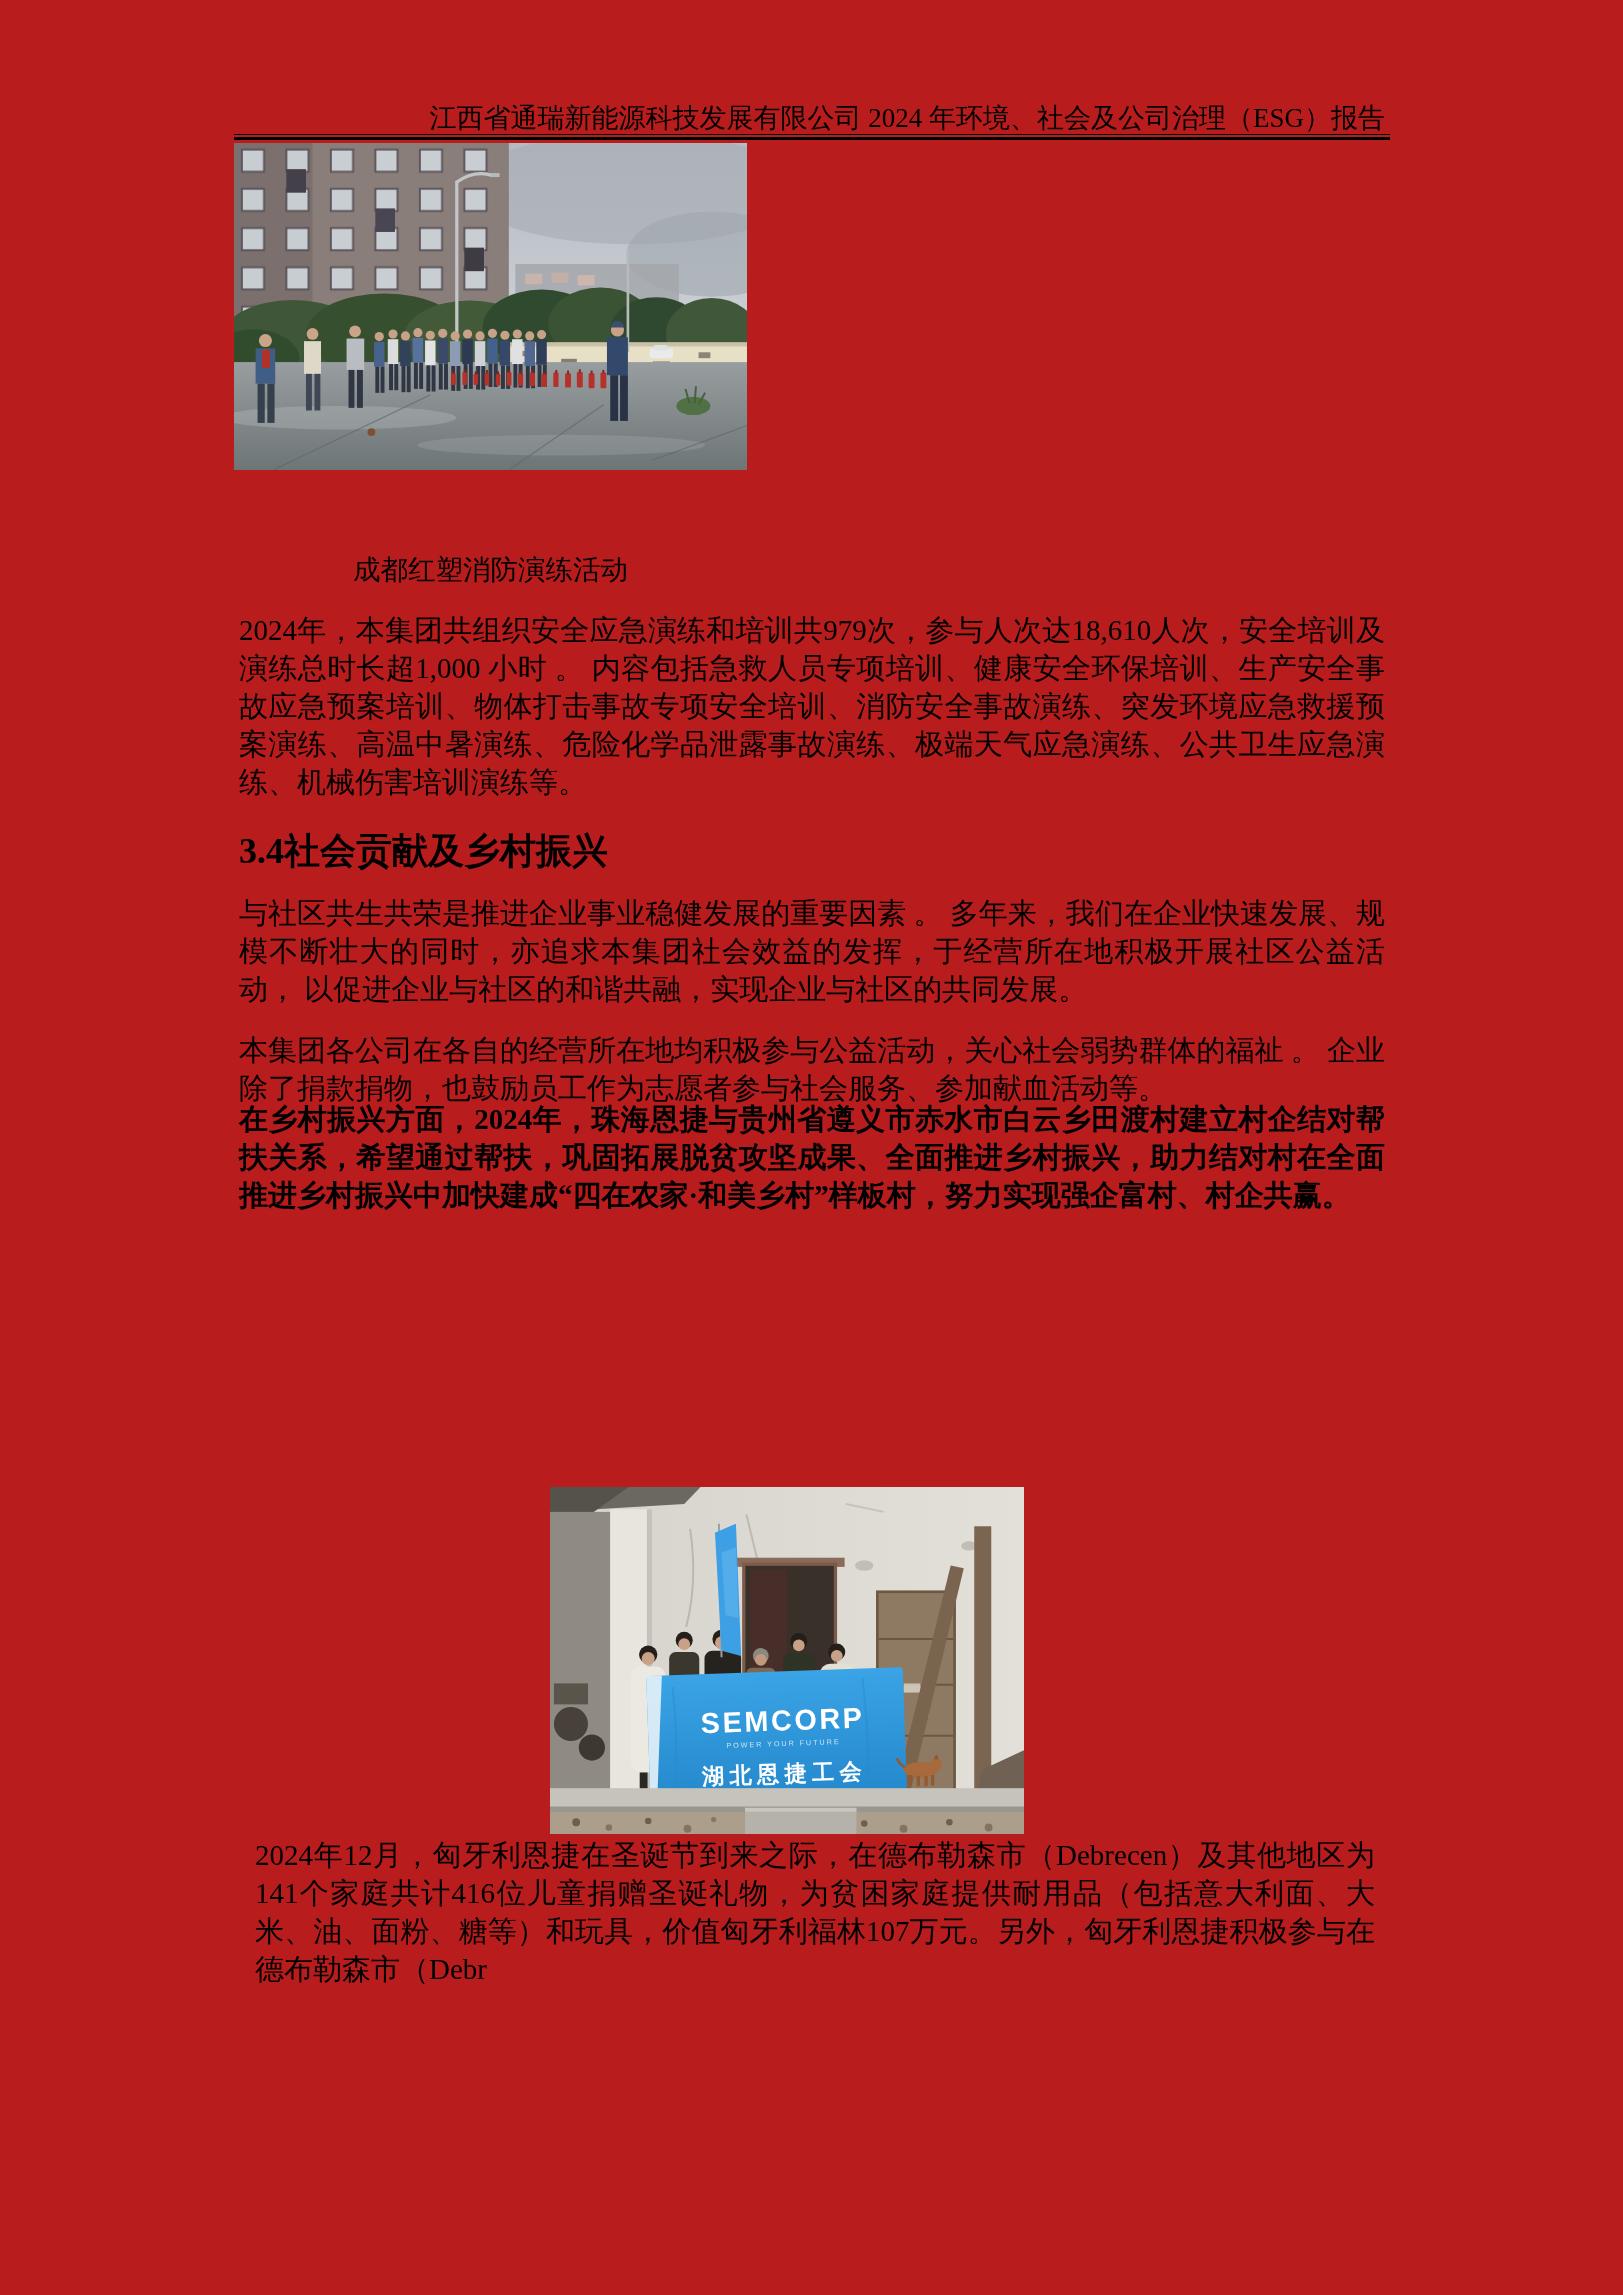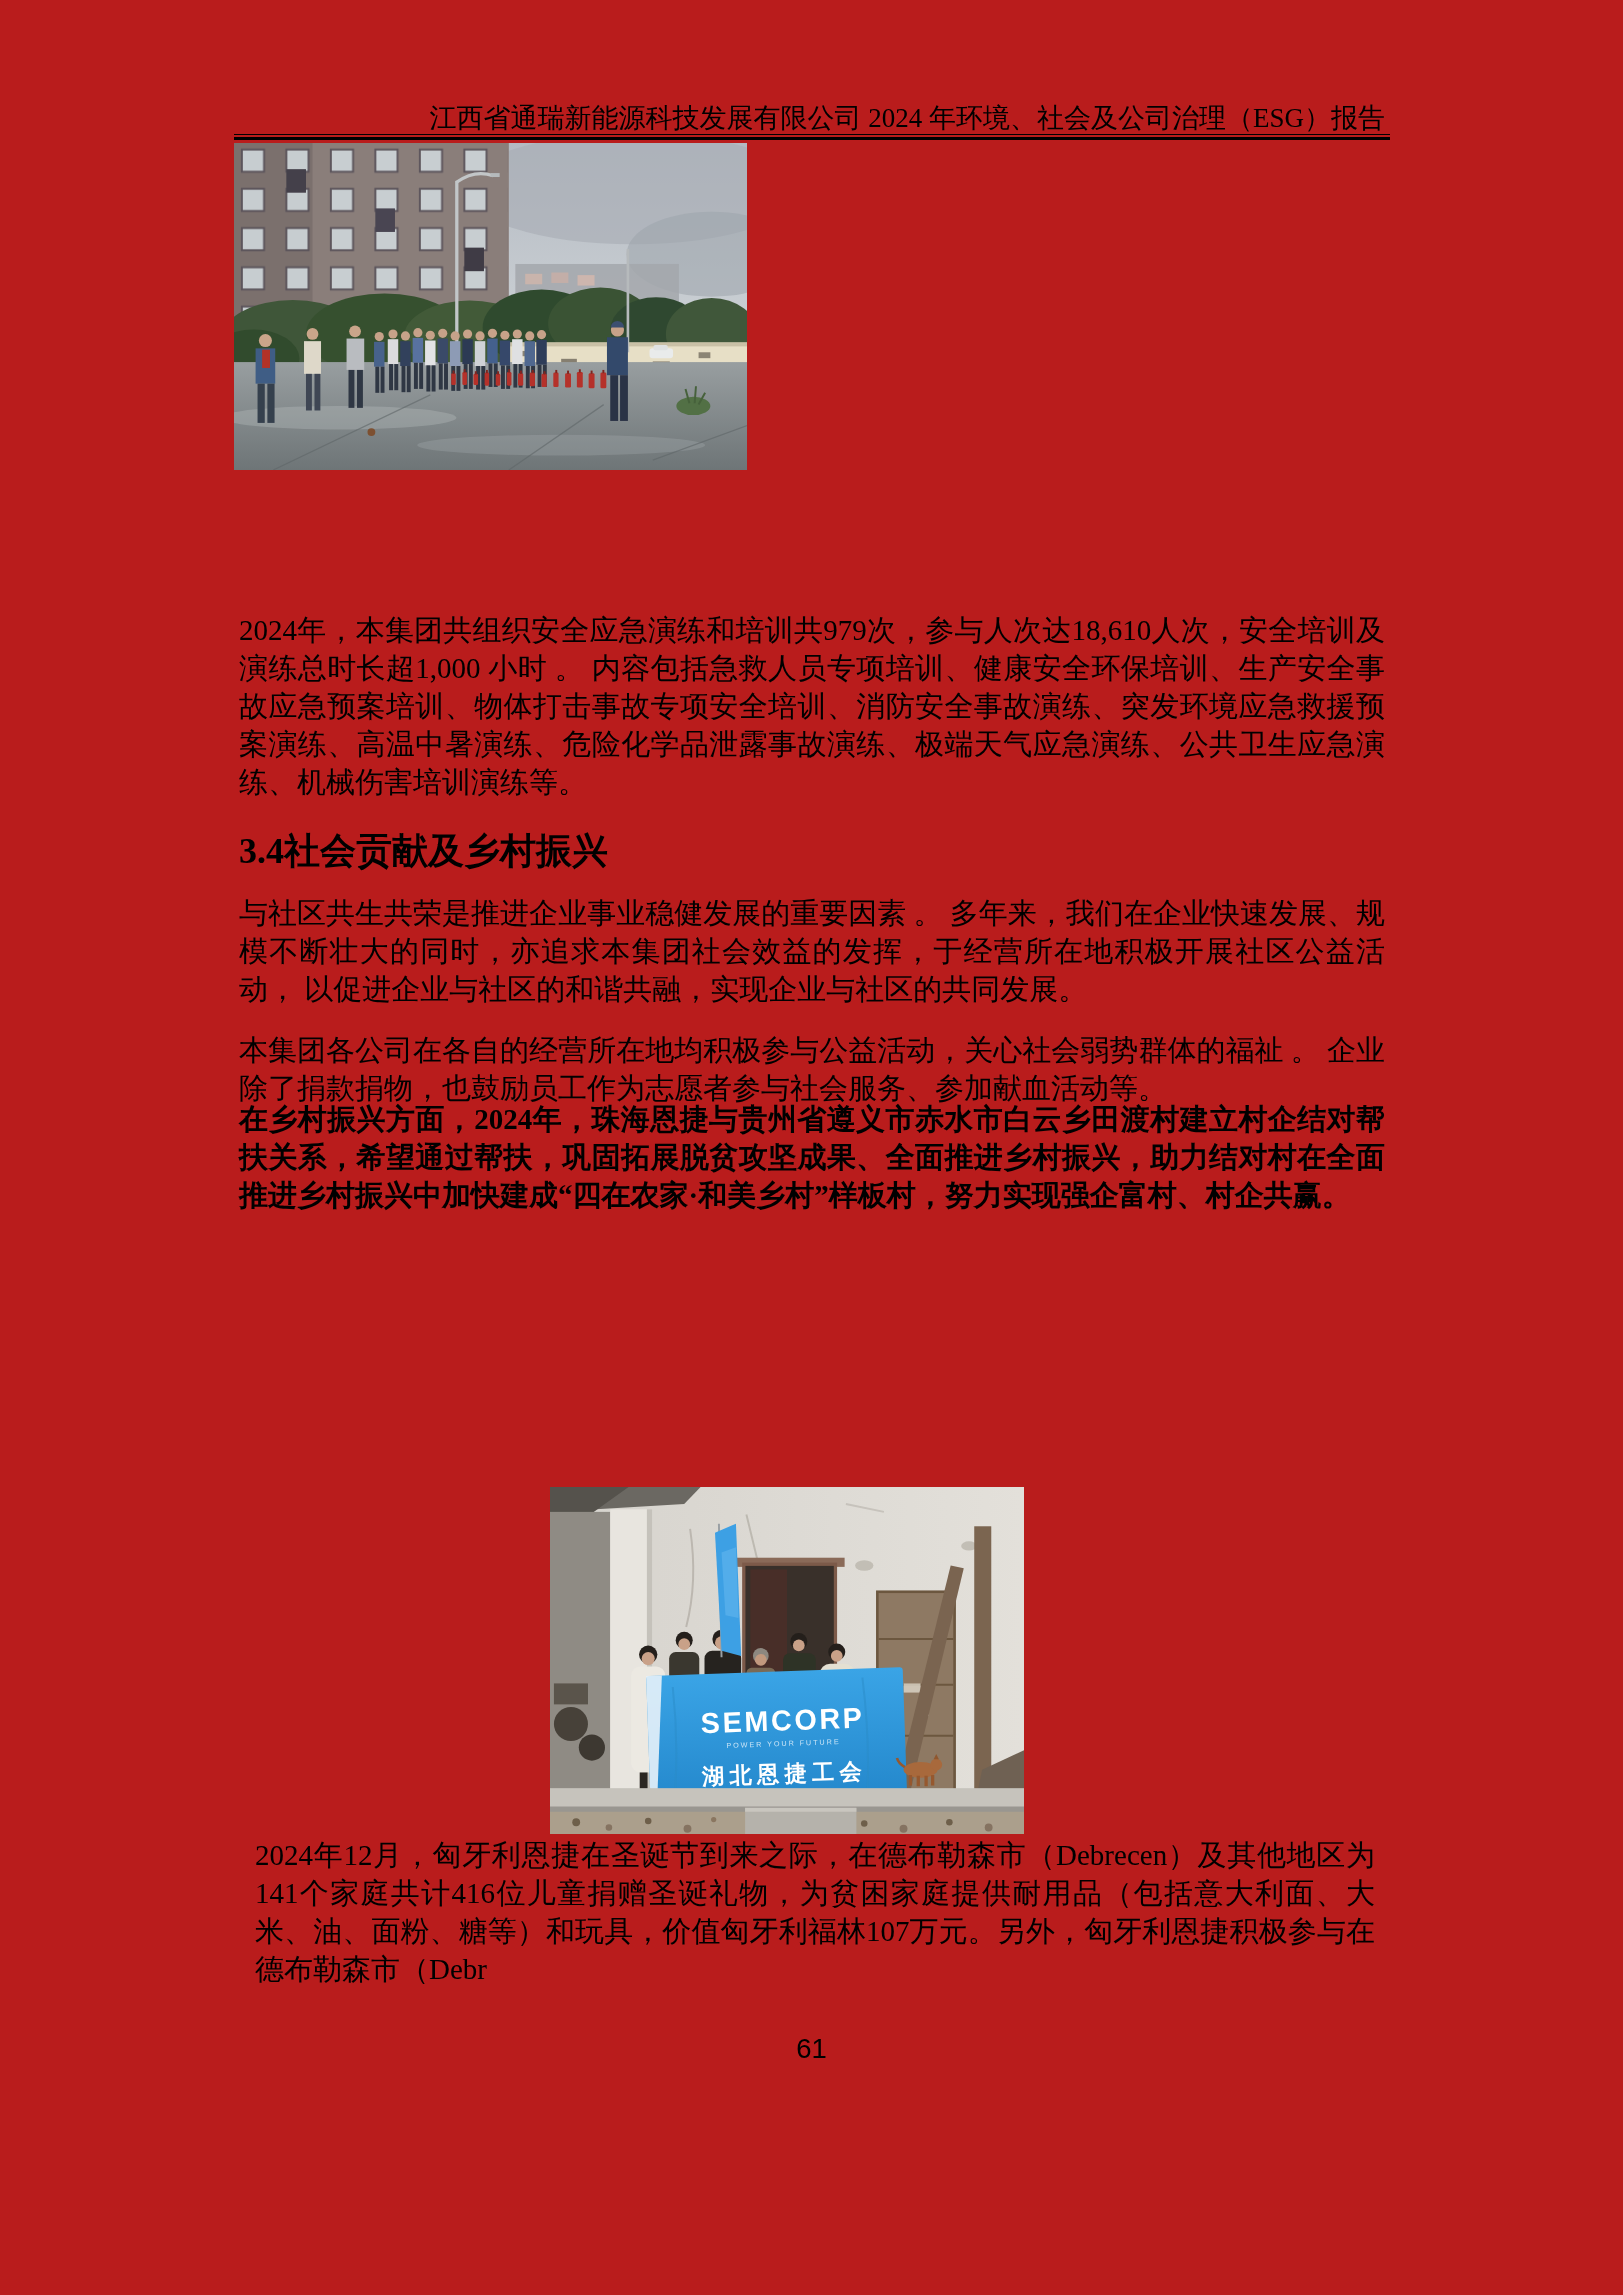--- a/index.html
+++ b/index.html
@@ -287,20 +287,21 @@
     <g>
       <rect x="635" y="314" width="36" height="15" rx="5" fill="#e9ebeb"></rect>
       <rect x="641" y="309" width="22" height="8" rx="3" fill="#dfe2e2"></rect>
     </g>
     <g>
       <ellipse cx="702" cy="402" rx="26" ry="14" fill="#527045"></ellipse>
       <path d="M696,398 l-6,-22 M704,398 l2,-26 M710,400 l10,-18" stroke="#46613b" stroke-width="3" fill="none"></path>
     </g>
   </svg>
 
+  <div class="caption">成都红塑消防演练活动</div>
 
   <div class="para p1">2024年，本集团共组织安全应急演练和培训共979次，参与人次达18,610人次，安全培训及演练总时长超1,000 小时 。 内容包括急救人员专项培训、健康安全环保培训、生产安全事故应急预案培训、物体打击事故专项安全培训、消防安全事故演练、突发环境应急救援预案演练、高温中暑演练、危险化学品泄露事故演练、极端天气应急演练、公共卫生应急演练、机械伤害培训演练等。</div>
 
   <div class="section-heading">3.4社会贡献及乡村振兴</div>
 
   <div class="para p3">本集团各公司在各自的经营所在地均积极参与公益活动，关心社会弱势群体的福祉 。 企业除了捐款捐物，也鼓励员工作为志愿者参与社会服务、参加献血活动等。</div>
   <div class="para p2">与社区共生共荣是推进企业事业稳健发展的重要因素 。 多年来，我们在企业快速发展、规模不断壮大的同时，亦追求本集团社会效益的发挥，于经营所在地积极开展社区公益活动， 以促进企业与社区的和谐共融，实现企业与社区的共同发展。</div>
   <div class="para p4">在乡村振兴方面，2024年，珠海恩捷与贵州省遵义市赤水市白云乡田渡村建立村企结对帮扶关系，希望通过帮扶，巩固拓展脱贫攻坚成果、全面推进乡村振兴，助力结对村在全面推进乡村振兴中加快建成“四在农家·和美乡村”样板村，努力实现强企富村、村企共赢。</div>
 
   <svg class="photo2" viewBox="0 0 724 530" preserveAspectRatio="none" xmlns="http://www.w3.org/2000/svg">
@@ -429,16 +430,15 @@
         <circle cx="430" cy="524" r="4" fill="#8a7660"></circle>
     </g>
     <g>
       <rect x="298" y="490" width="170" height="40" fill="#b5b2ab"></rect>
       <rect x="298" y="490" width="170" height="6" fill="#c9c6bf"></rect>
     </g>
   </svg>
 
   <div class="para p6 inset">2024年12月，匈牙利恩捷在圣诞节到来之际，在德布勒森市（Debrecen）及其他地区为141个家庭共计416位儿童捐赠圣诞礼物，为贫困家庭提供耐用品（包括意大利面、大米、油、面粉、糖等）和玩具，价值匈牙利福林107万元。另外，匈牙利恩捷积极参与在德布勒森市（Debr</div>
 
-  <div class="page-number">61</div>
 
 </div>
 
 
 </body></html>

